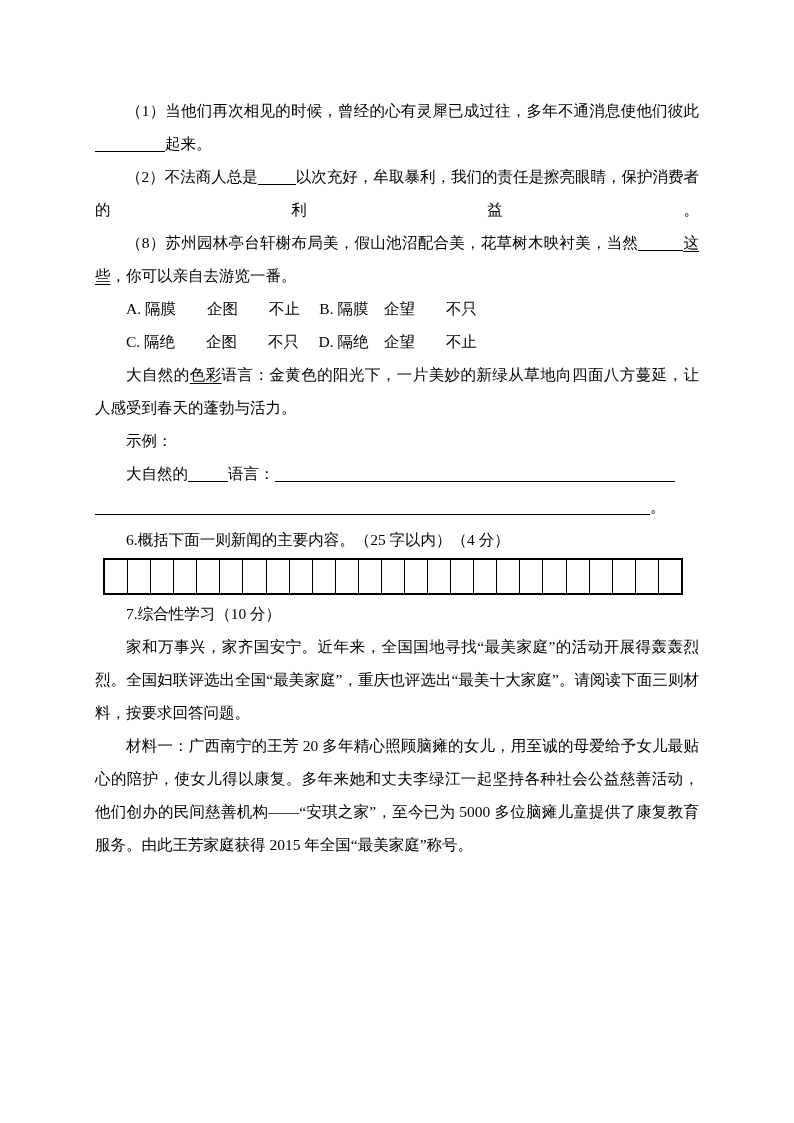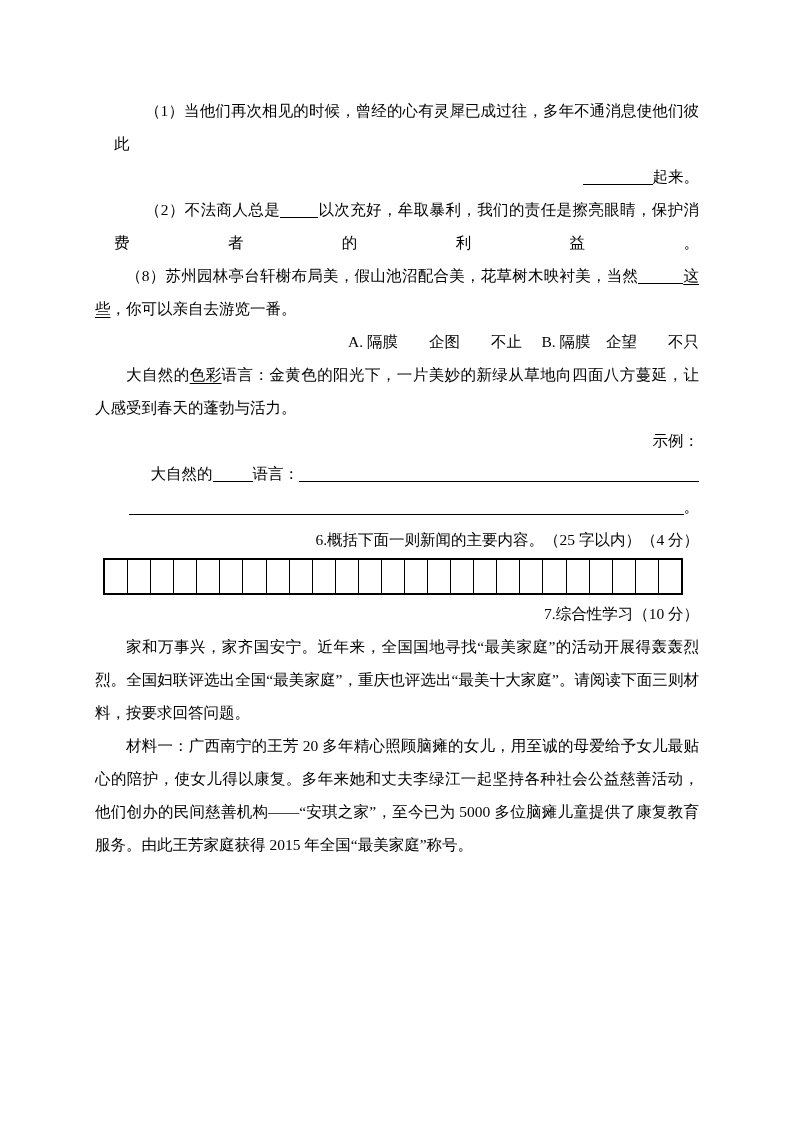--- a/index.html
+++ b/index.html
@@ -6,23 +6,23 @@
   html, body { background: #ffffff; }
   body {
     width: 794px; height: 1123px;
     color: #000000;
     font-family: "Liberation Serif", "DejaVu Serif", serif;
     font-size: 15.5px;
     overflow: hidden;
   }
   .page { padding: 94px 95px 0 95px; width: 794px; }
   p.line { line-height: 33px; text-align: justify; }
-  p.noj { text-align: right; }
+  p.noj { text-align: left; }
   .indent { text-indent: 31px; }
-  .fill-last { text-align-last: justify; margin-left: 19px; }
+  .fill-last { text-align-last: justify; }
   .blank {
     display: inline-block;
     border-bottom: 1px solid #000;
     height: 1em;
     vertical-align: -3px;
   }
   .b70 { width: 70px; }
   .b38 { width: 38px; }
   .b45 { width: 45px; }
   .b40 { width: 40px; }
@@ -45,20 +45,21 @@
 
   <p class="line indent fill-last"><span>（1）当他们再次相见的时候，曾经的心有灵犀已成过往，多年不通消息使他们彼此</span></p>
 
   <p class="line noj"><span class="blank b70"></span><span>起来。</span></p>
 
   <p class="line indent fill-last"><span>（2）不法商人总是</span><span class="blank b38"></span><span>以次充好，牟取暴利，我们的责任是擦亮眼睛，保护消费者的利益。</span></p>
 
   <p class="line indent"><span>（8）苏州园林亭台轩榭布局美，假山池沼配合美，花草树木映衬美，当然</span><span class="blank b45"></span><span class="ul">这些</span><span>，你可以亲自去游览一番。</span></p>
 
   <p class="line noj indent">A. 隔膜　　企图　　不止　 B. 隔膜　企望　　不只</p>
+  <p class="line noj indent">C. 隔绝　　企图　　不只　 D. 隔绝　企望　　不止</p>
 
   <p class="line indent"><span>大自然的</span><span class="ul">色彩</span><span>语言：金黄色的阳光下，一片美妙的新绿从草地向四面八方蔓延，让人感受到春天的蓬勃与活力。</span></p>
   <p class="line noj indent">示例：</p>
 
   <p class="line noj indent"><span>大自然的</span><span class="blank b40"></span><span>语言：</span><span class="blank b400"></span></p>
 
   <p class="line noj"><span class="blank b555"></span><span>。</span></p>
 
   <p class="line noj indent">6.概括下面一则新闻的主要内容。（25 字以内）（4 分）</p>
 

